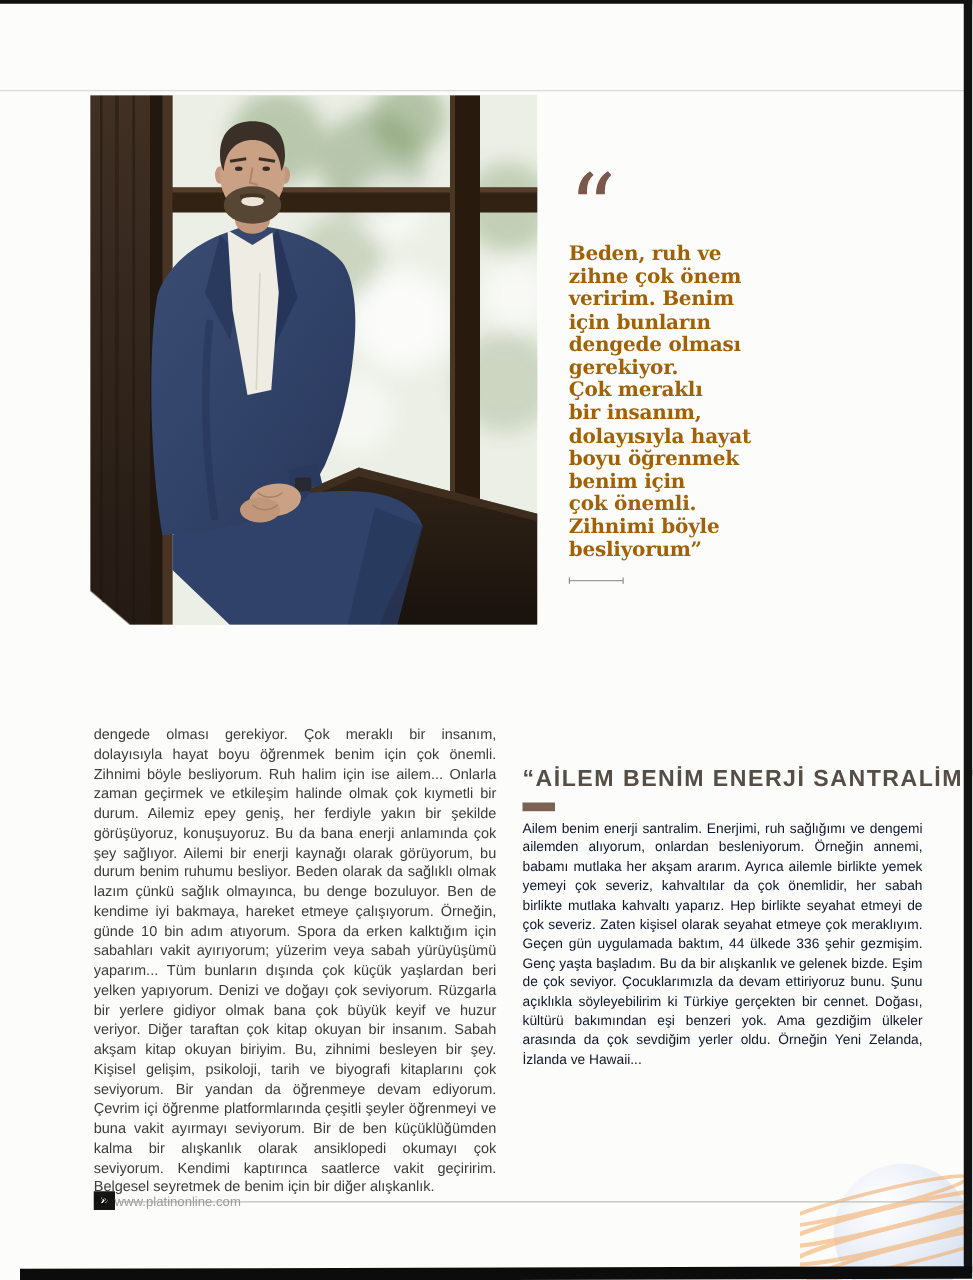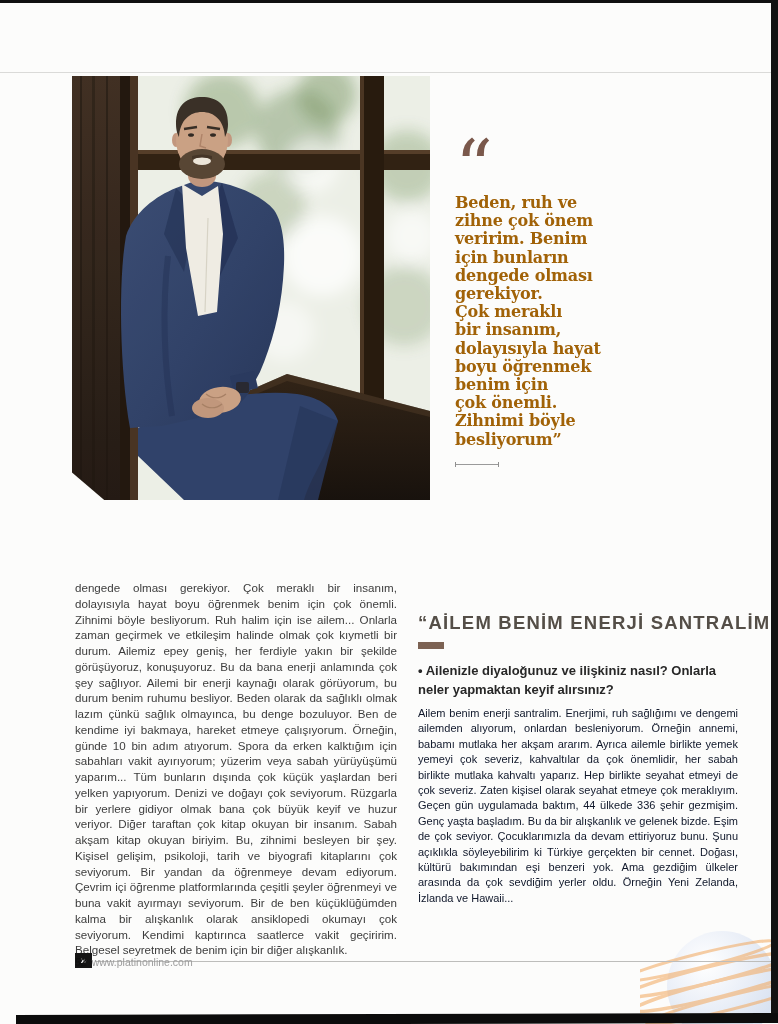--- a/index.html
+++ b/index.html
@@ -175,21 +175,20 @@
 Zihnimi böyle
 besliyorum”</div>
     <div class="quote-endline"></div>
   </div>
 
   <div class="col-left">dengede olması gerekiyor. Çok meraklı bir insanım, dolayısıyla hayat boyu öğrenmek benim için çok önemli. Zihnimi böyle besliyorum. Ruh halim için ise ailem... Onlarla zaman geçirmek ve etkileşim halinde olmak çok kıymetli bir durum. Ailemiz epey geniş, her ferdiyle yakın bir şekilde görüşüyoruz, konuşuyoruz. Bu da bana enerji anlamında çok şey sağlıyor. Ailemi bir enerji kaynağı olarak görüyorum, bu durum benim ruhumu besliyor. Beden olarak da sağlıklı olmak lazım çünkü sağlık olmayınca, bu denge bozuluyor. Ben de kendime iyi bakmaya, hareket etmeye çalışıyorum. Örneğin, günde 10 bin adım atıyorum. Spora da erken kalktığım için sabahları vakit ayırıyorum; yüzerim veya sabah yürüyüşümü yaparım... Tüm bunların dışında çok küçük yaşlardan beri yelken yapıyorum. Denizi ve doğayı çok seviyorum. Rüzgarla bir yerlere gidiyor olmak bana çok büyük keyif ve huzur veriyor. Diğer taraftan çok kitap okuyan bir insanım. Sabah akşam kitap okuyan biriyim. Bu, zihnimi besleyen bir şey. Kişisel gelişim, psikoloji, tarih ve biyografi kitaplarını çok seviyorum. Bir yandan da öğrenmeye devam ediyorum. Çevrim içi öğrenme platformlarında çeşitli şeyler öğrenmeyi ve buna vakit ayırmayı seviyorum. Bir de ben küçüklüğümden kalma bir alışkanlık olarak ansiklopedi okumayı çok seviyorum. Kendimi kaptırınca saatlerce vakit geçiririm. Belgesel seyretmek de benim için bir diğer alışkanlık.</div>
 
   <div class="col-right">
     <div class="section-heading">“AİLEM BENİM ENERJİ SANTRALİM”</div>
     <div class="heading-bar"></div>
-    <div class="question">• Ailenizle diyaloğunuz ve ilişkiniz nasıl? Onlarla neler yapmaktan keyif alırsınız?</div>
     <div class="answer">Ailem benim enerji santralim. Enerjimi, ruh sağlığımı ve dengemi ailemden alıyorum, onlardan besleniyorum. Örneğin annemi, babamı mutlaka her akşam ararım. Ayrıca ailemle birlikte yemek yemeyi çok severiz, kahvaltılar da çok önemlidir, her sabah birlikte mutlaka kahvaltı yaparız. Hep birlikte seyahat etmeyi de çok severiz. Zaten kişisel olarak seyahat etmeye çok meraklıyım. Geçen gün uygulamada baktım, 44 ülkede 336 şehir gezmişim. Genç yaşta başladım. Bu da bir alışkanlık ve gelenek bizde. Eşim de çok seviyor. Çocuklarımızla da devam ettiriyoruz bunu. Şunu açıklıkla söyleyebilirim ki Türkiye gerçekten bir cennet. Doğası, kültürü bakımından eşi benzeri yok. Ama gezdiğim ülkeler arasında da çok sevdiğim yerler oldu. Örneğin Yeni Zelanda, İzlanda ve Hawaii...</div>
   </div>
 
   <div class="footer-marker">»</div>
   <div class="footer-rule"></div>
   <div class="footer-info">
     <span class="page-number">52</span><span class="website">www.platinonline.com</span>
   </div>
 
   <div class="watermark">

